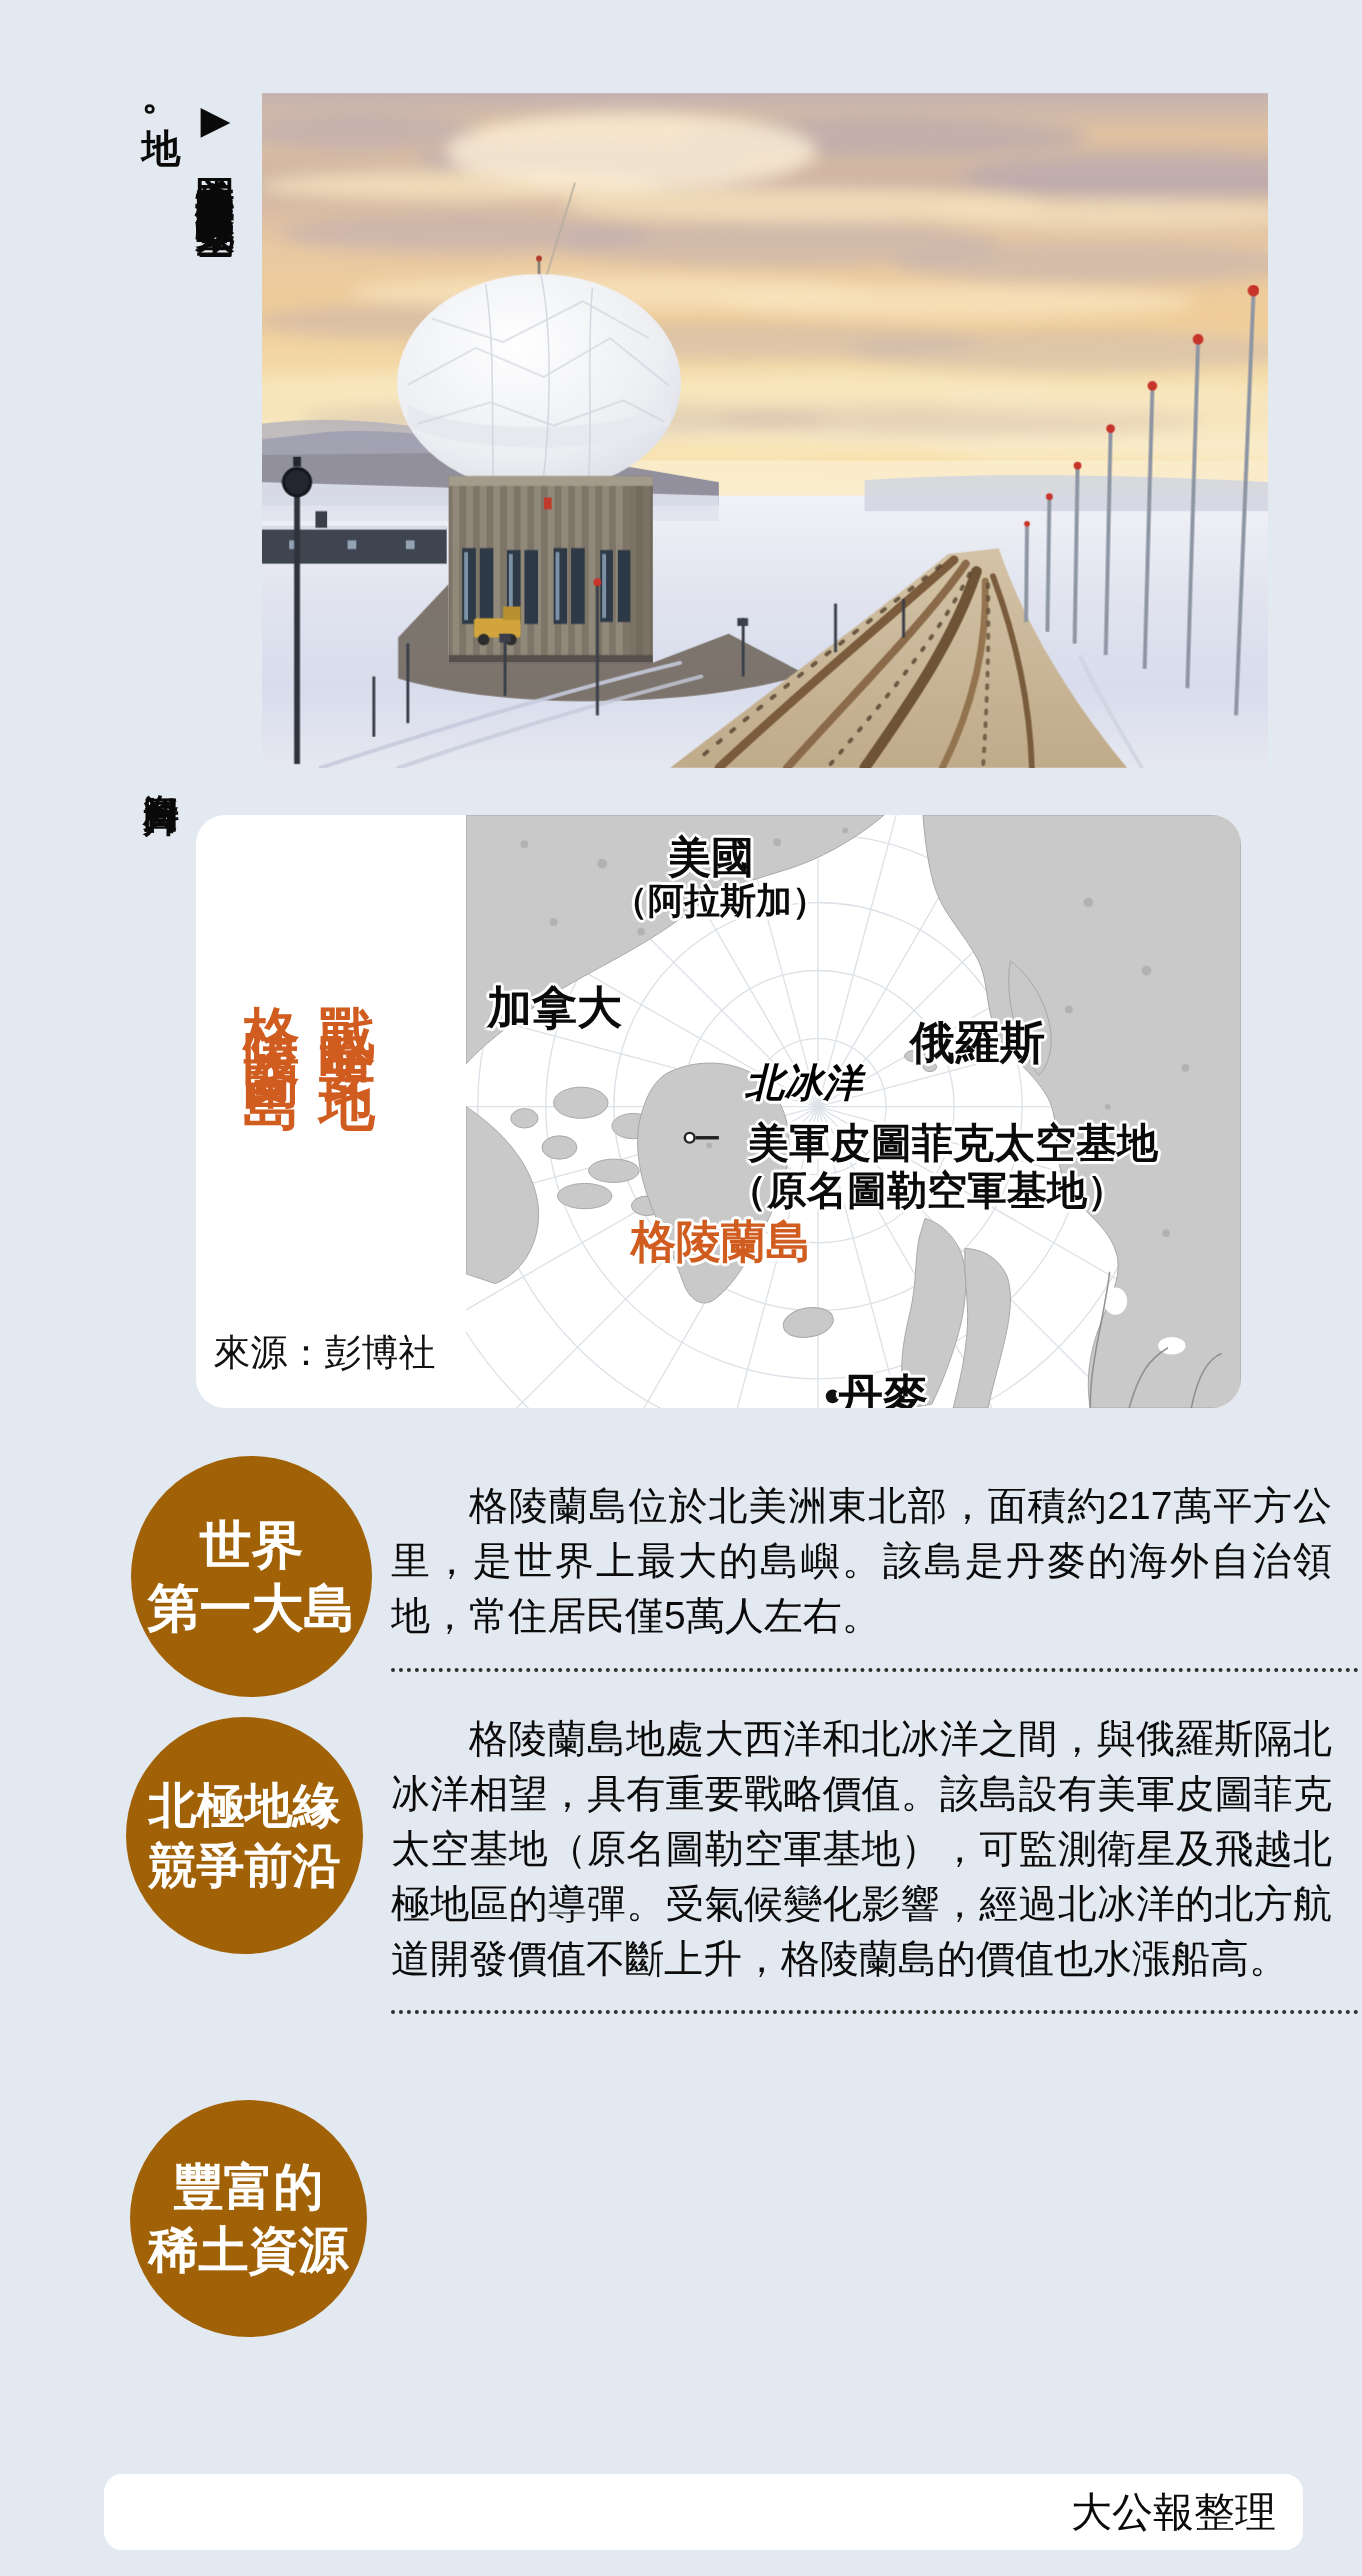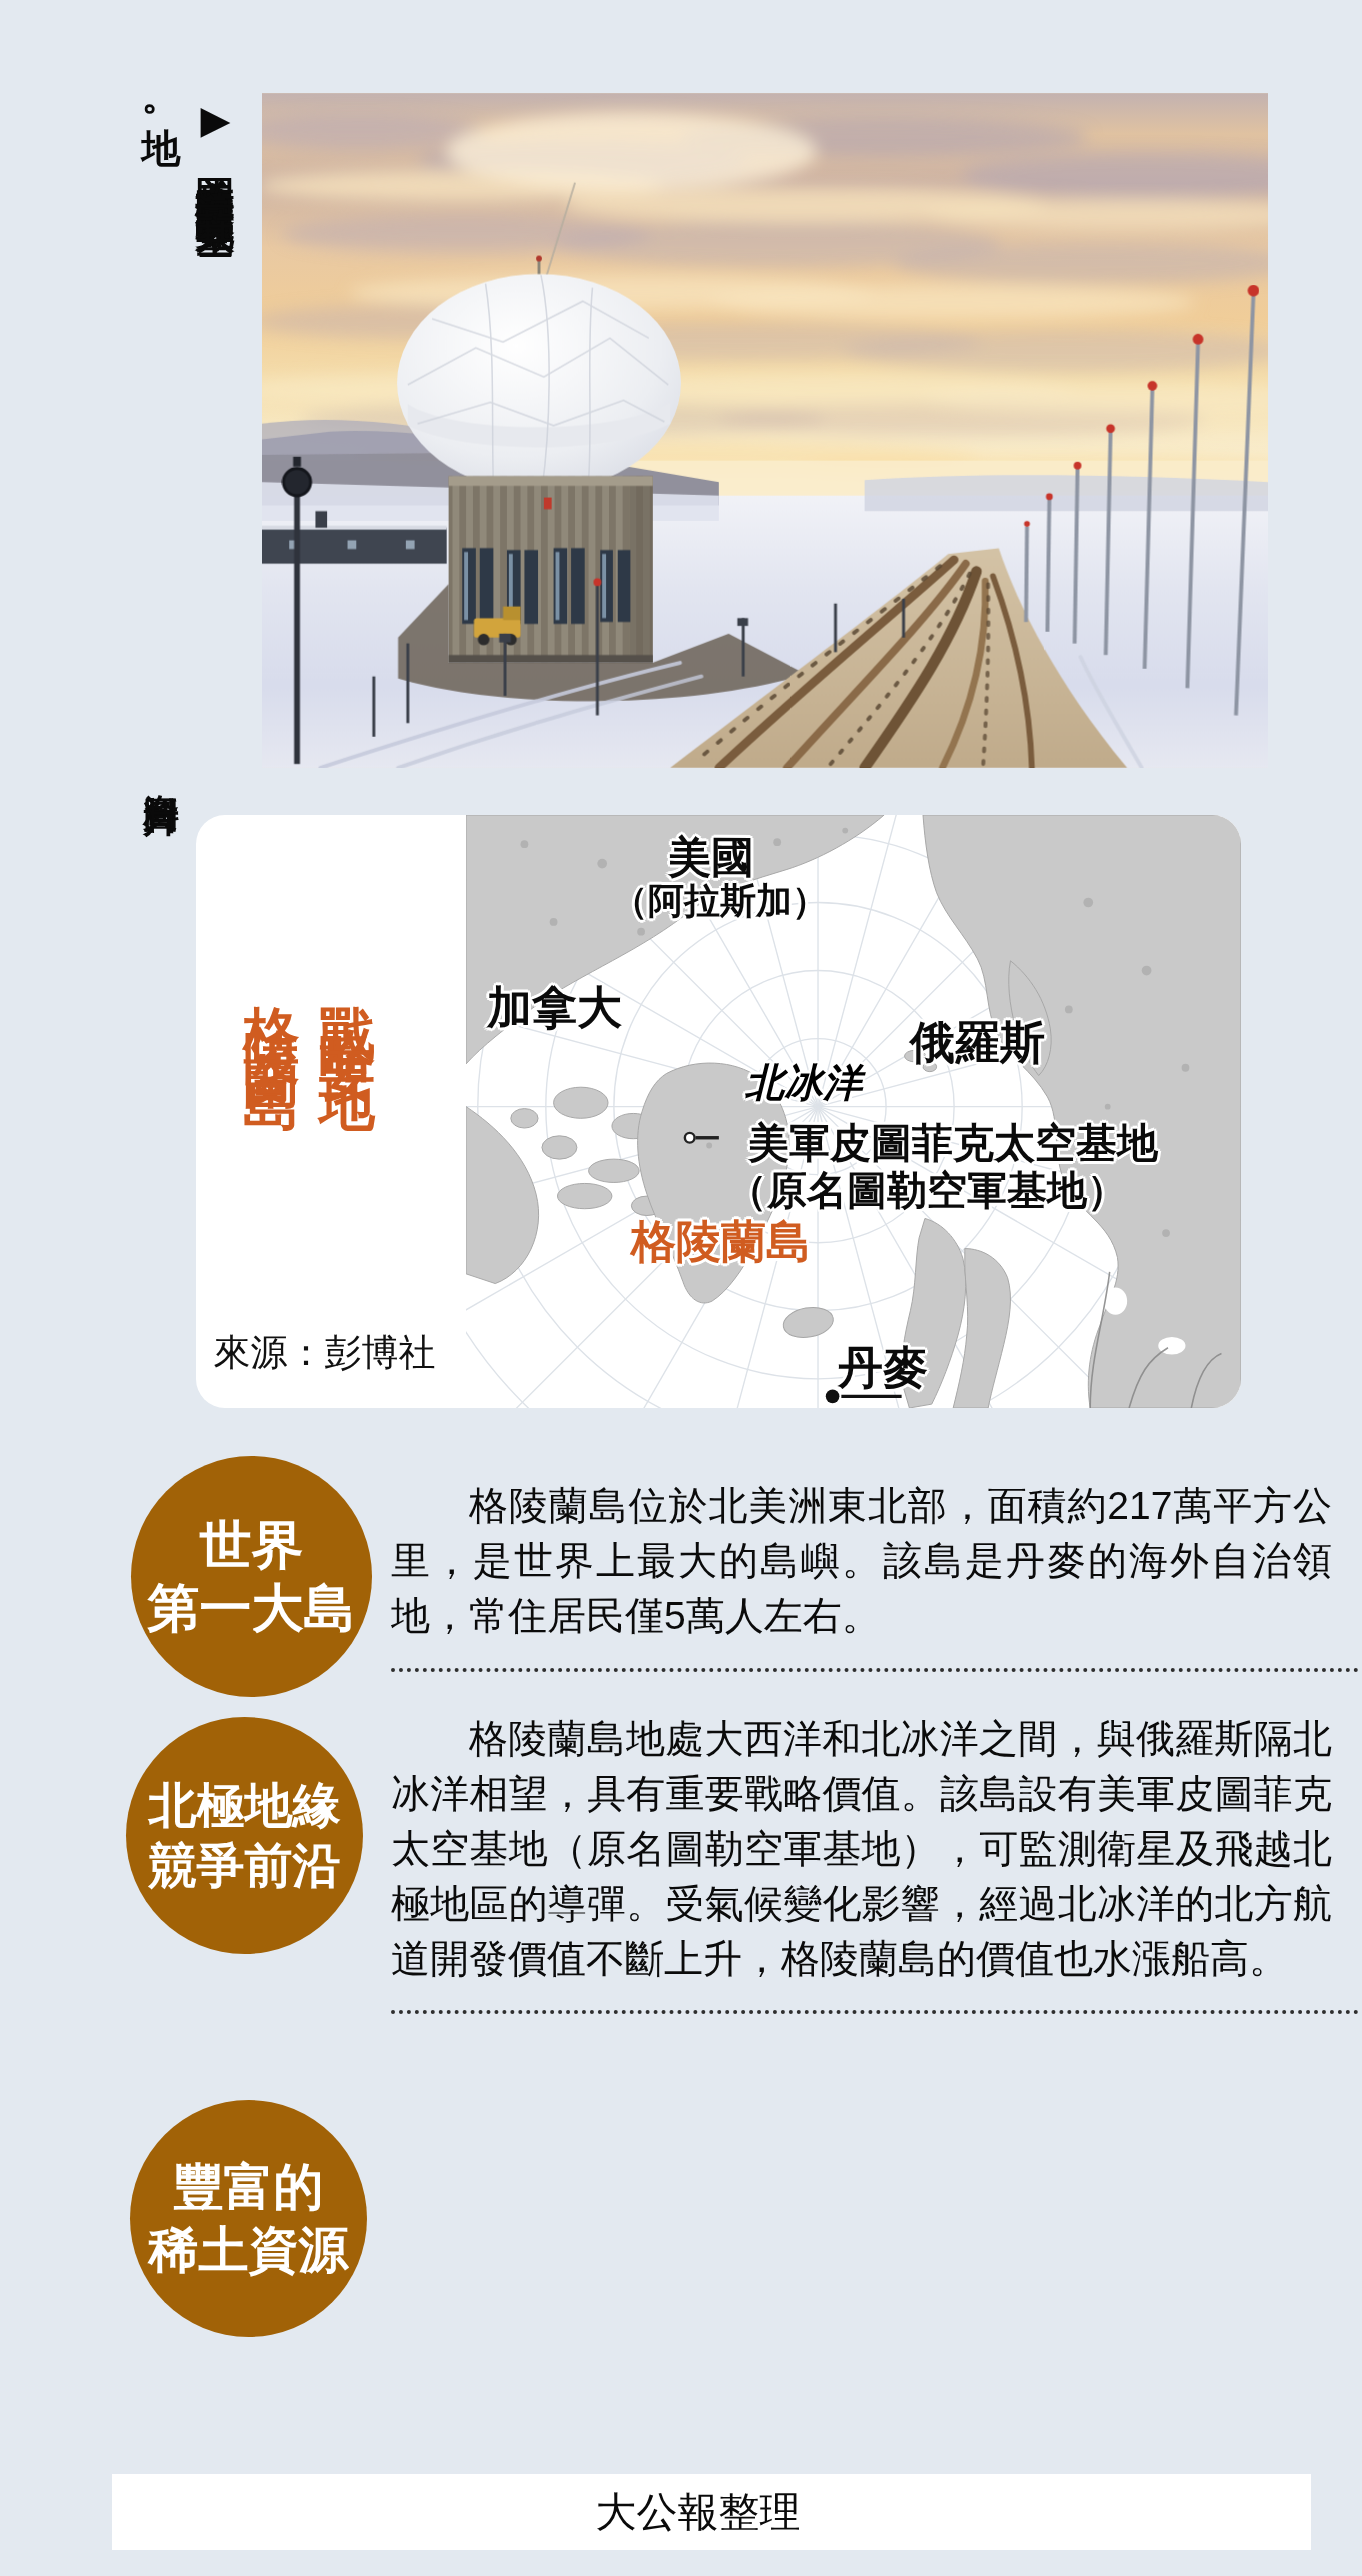--- a/index.html
+++ b/index.html
@@ -25,39 +25,39 @@
   .map-label{position:absolute; font-weight:700; color:#0a0a0a; white-space:nowrap;
     text-shadow:-1.9px -1.9px 0 #fff,1.9px -1.9px 0 #fff,-1.9px 1.9px 0 #fff,1.9px 1.9px 0 #fff,0 -2.9px 0 #fff,0 2.9px 0 #fff,-2.9px 0 0 #fff,2.9px 0 0 #fff;}
   .lb-usa{left:472px; top:13.6px; font-size:43px;}
   .lb-alaska{left:416px; top:62px; font-size:36px;}
   .lb-canada{left:291px; top:163px; font-size:45px;}
   .lb-russia{left:714px; top:198px; font-size:45px;}
   .lb-arctic{left:549px; top:241px; font-size:39px; font-weight:600; font-style:italic; color:#000000;}
   .lb-base1{left:552px; top:301px; font-size:41px;}
   .lb-base2{left:531px; top:348px; font-size:40px;}
   .lb-greenland{left:435px; top:397px; font-size:45px; color:#d05c20;}
-  .lb-denmark{left:642px; top:523px; font-size:45px;}
+  .lb-denmark{left:642px; top:551px; font-size:45px;}
   .map-source{position:absolute; left:17.5px; top:513px; font-size:37px; color:#111; white-space:nowrap;}
   .vtitle{position:absolute; left:45px; top:146px; display:flex; flex-direction:row; gap:13.6px;}
   .vtitle .vcol{font-size:56px; letter-spacing:23px; color:#d05c20; line-height:62px;}
   
   .badge{position:absolute; background:#a16207; border-radius:50%;
     display:flex; flex-direction:column; align-items:center; justify-content:center;
     color:#fff; font-weight:700; text-align:center;}
   .badge-1{left:131px; top:1456px; width:241px; height:241px; font-size:52px; line-height:1.2;}
   .badge-2{left:126px; top:1717px; width:237px; height:237px; font-size:48px; line-height:1.25;text-align:right;}
   .badge-3{left:130px; top:2100px; width:237px; height:237px; font-size:50px; line-height:1.25;}
   .para{position:absolute; left:391px; width:941px; font-size:39px; line-height:55px;
     text-align:justify; text-indent:2em; color:#0b0b0b; letter-spacing:0;}
   .para-1{top:1478px;} .para-2{top:1711px;} .para-3{top:2047px;}
   .dot-sep{position:absolute; left:391px; width:968px; height:0; border-bottom:4.9px dotted #2e2e2e;}
   .sep-1{top:1668px;} .sep-2{top:2010px;}
   
-  .footer-bar{position:absolute; left:112px; top:2474px; width:1199px; height:76px; background:#ffffff;
-    display:flex; align-items:center; justify-content:center; padding-right:27px; box-sizing:border-box;}
+  .footer-bar{position:absolute; left:104px; top:2474px; width:1199px; height:76px; background:#ffffff;
+    display:flex; align-items:center; justify-content:flex-end; padding-right:27px; box-sizing:border-box;border-radius:18px;}
   .footer-credit{font-size:41px; color:#0a0a0a; font-weight:500;}
 </style>
 </head>
 <body>
 
 <div class="page">
 
   <div class="photo">
     <svg width="1006" height="675" viewBox="0 0 1035 694">
       <defs>

